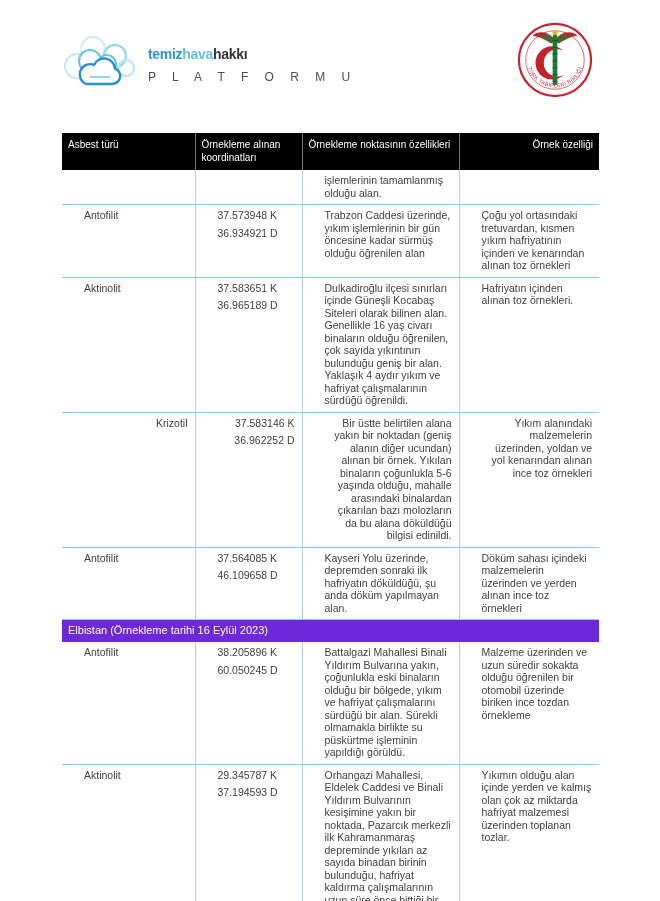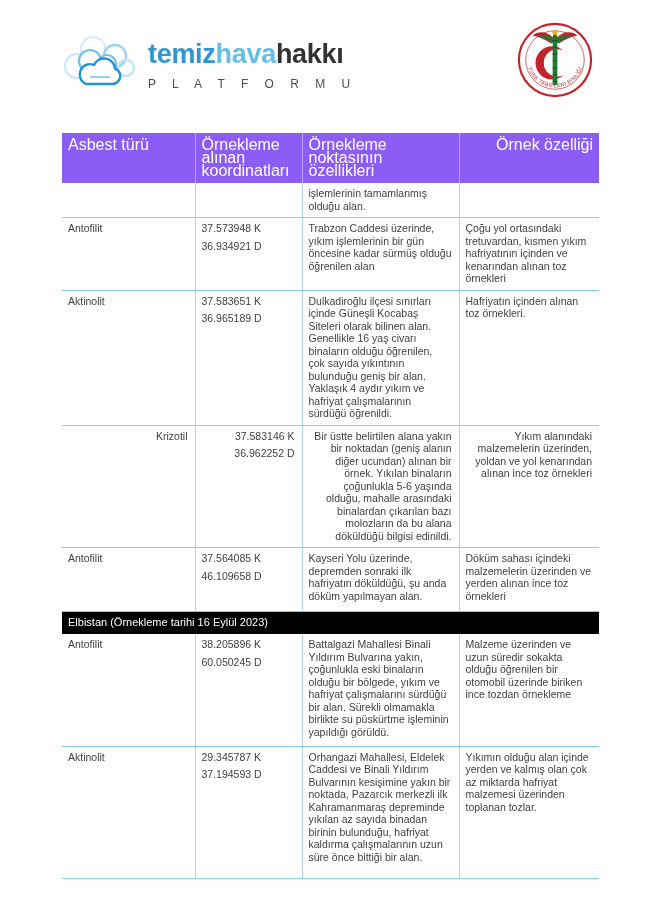--- a/index.html
+++ b/index.html
@@ -12,59 +12,59 @@
     overflow: hidden;
   }
 
   
   .brand {
     position: absolute; left: 60px; top: 34px;
     display: flex; align-items: center; gap: 8px;
   }
   .brand-cloud { width: 80px; height: 62px; }
   .brand-text { display: flex; flex-direction: column; line-height: 1; }
-  .brand-line1 { font-size: 27px; font-weight: 700; letter-spacing: -0.3px; }
+  .brand-line1 { font-size: 14px; font-weight: 700; letter-spacing: -0.3px; }
   .brand-part-a { color: #2e96d2; font-weight: 600; }
   .brand-part-b { color: #66bee4; font-weight: 600; }
   .brand-part-c { color: #323232; font-weight: 700; }
   .brand-line2 {
     margin-top: 10px; font-size: 12px; color: #4d4d4d;
     letter-spacing: 6.5px; font-weight: 400;
   }
   .ttb-logo { position: absolute; left: 516px; top: 20px; width: 78px; height: 80px; }
 
   
   .table-wrap { position: absolute; left: 62px; top: 133px; width: 537px; }
   table { width: 100%; border-collapse: collapse; table-layout: fixed; }
   col.c1 { width: 133px; }
   col.c2 { width: 107px; }
   col.c3 { width: 157px; }
   col.c4 { width: 140px; }
 
   thead th {
-    background: #8b5cf6; color: #ffffff;
-    font-weight: 400; font-size: 16px; line-height: 13px;
+    background: #000000; color: #ffffff;
+    font-weight: 400; font-size: 10px; line-height: 13px;
     text-align: left; vertical-align: top;
     padding: 5px 6px 6px 6px; height: 32px;
     border-right: 1px solid rgba(255,255,255,0.45);
   }
   thead th:last-child { border-right: none; text-align: right; }
 
   tbody td {
     font-size: 10.5px; line-height: 12.5px; color: #3f3f3f;
     vertical-align: top; text-align: left;
-    padding: 4px 7px 5px 6px;
+    padding: 4px 7px 5px 22px;
     border-right: 1px solid #aed2e8;
     border-bottom: 1px solid #7fd2e2;
     overflow: hidden;
   }
   tbody td:last-child { border-right: none; }
 
   tbody tr.section-row td {
-    background: #000000; color: #ffffff;
+    background: #6d28d9; color: #ffffff;
     font-size: 11px; line-height: 13px;
     padding: 4px 6px 5px 6px;
     border-right: none; border-bottom: none;
     height: 22px;
   }
 
   
   tbody tr:nth-child(1) td { height: 32px; }
   tbody tr:nth-child(2) td { height: 66px; }
   tbody tr:nth-child(3) td { height: 122px; }

